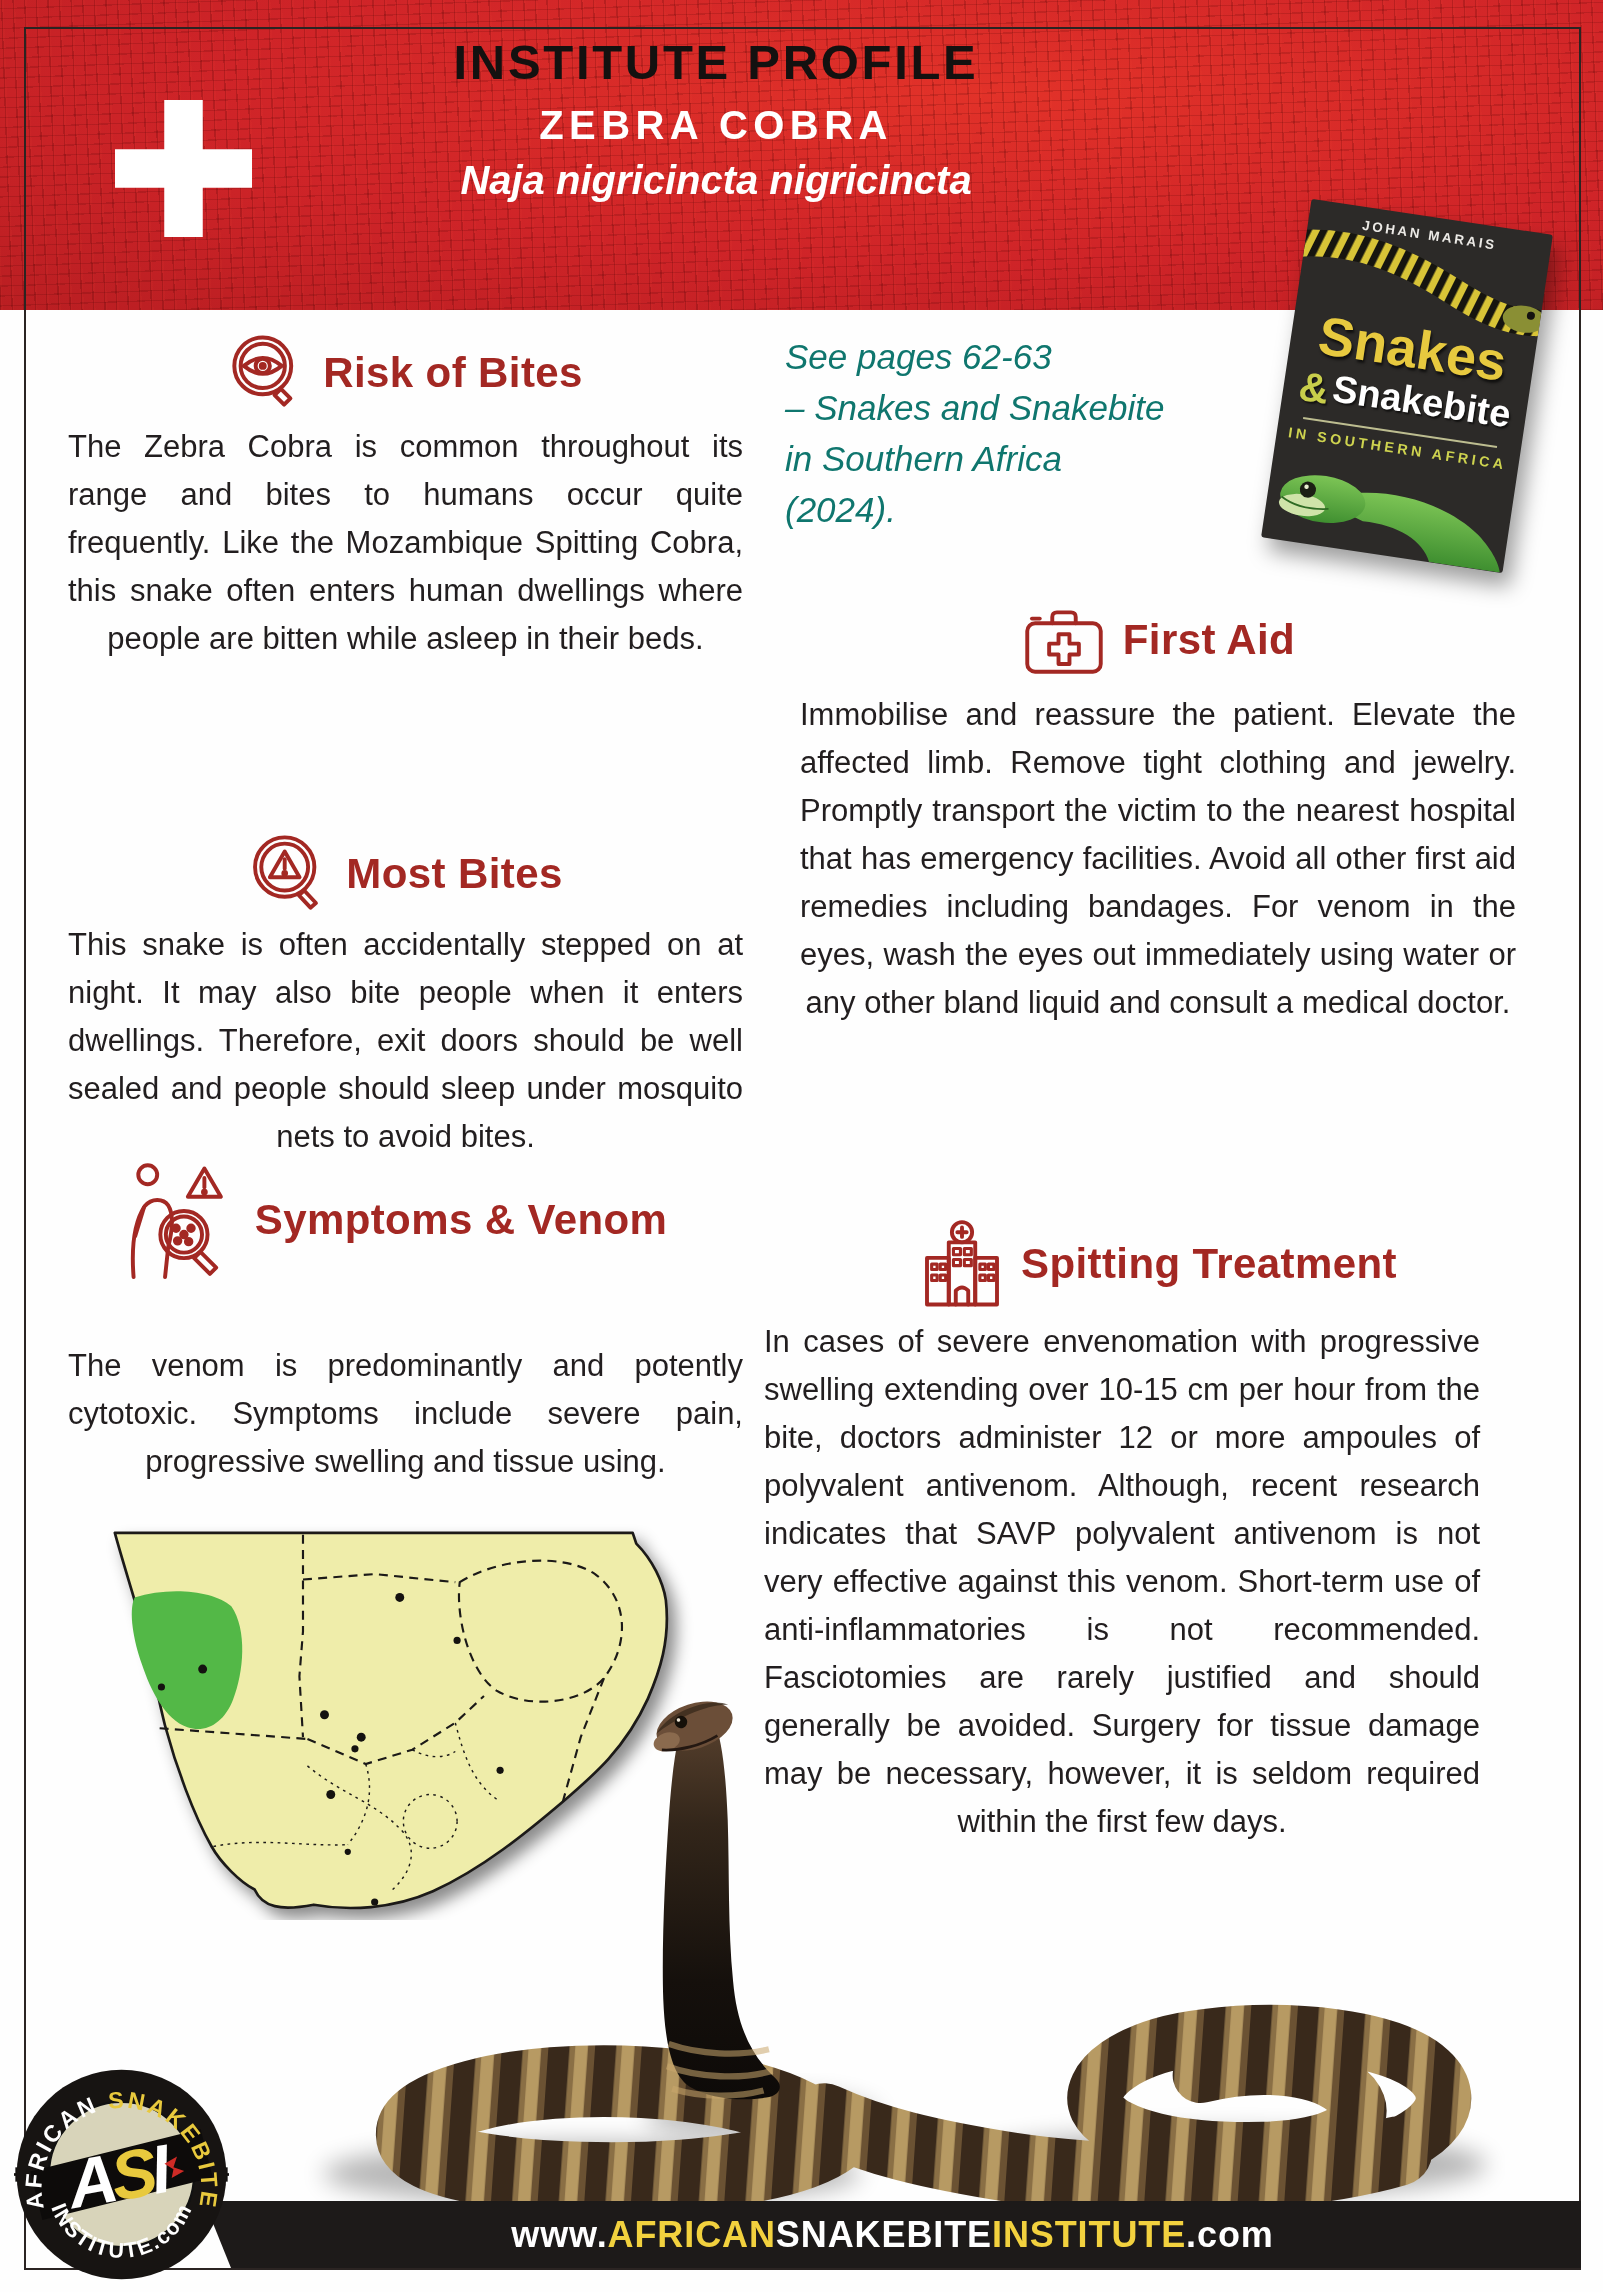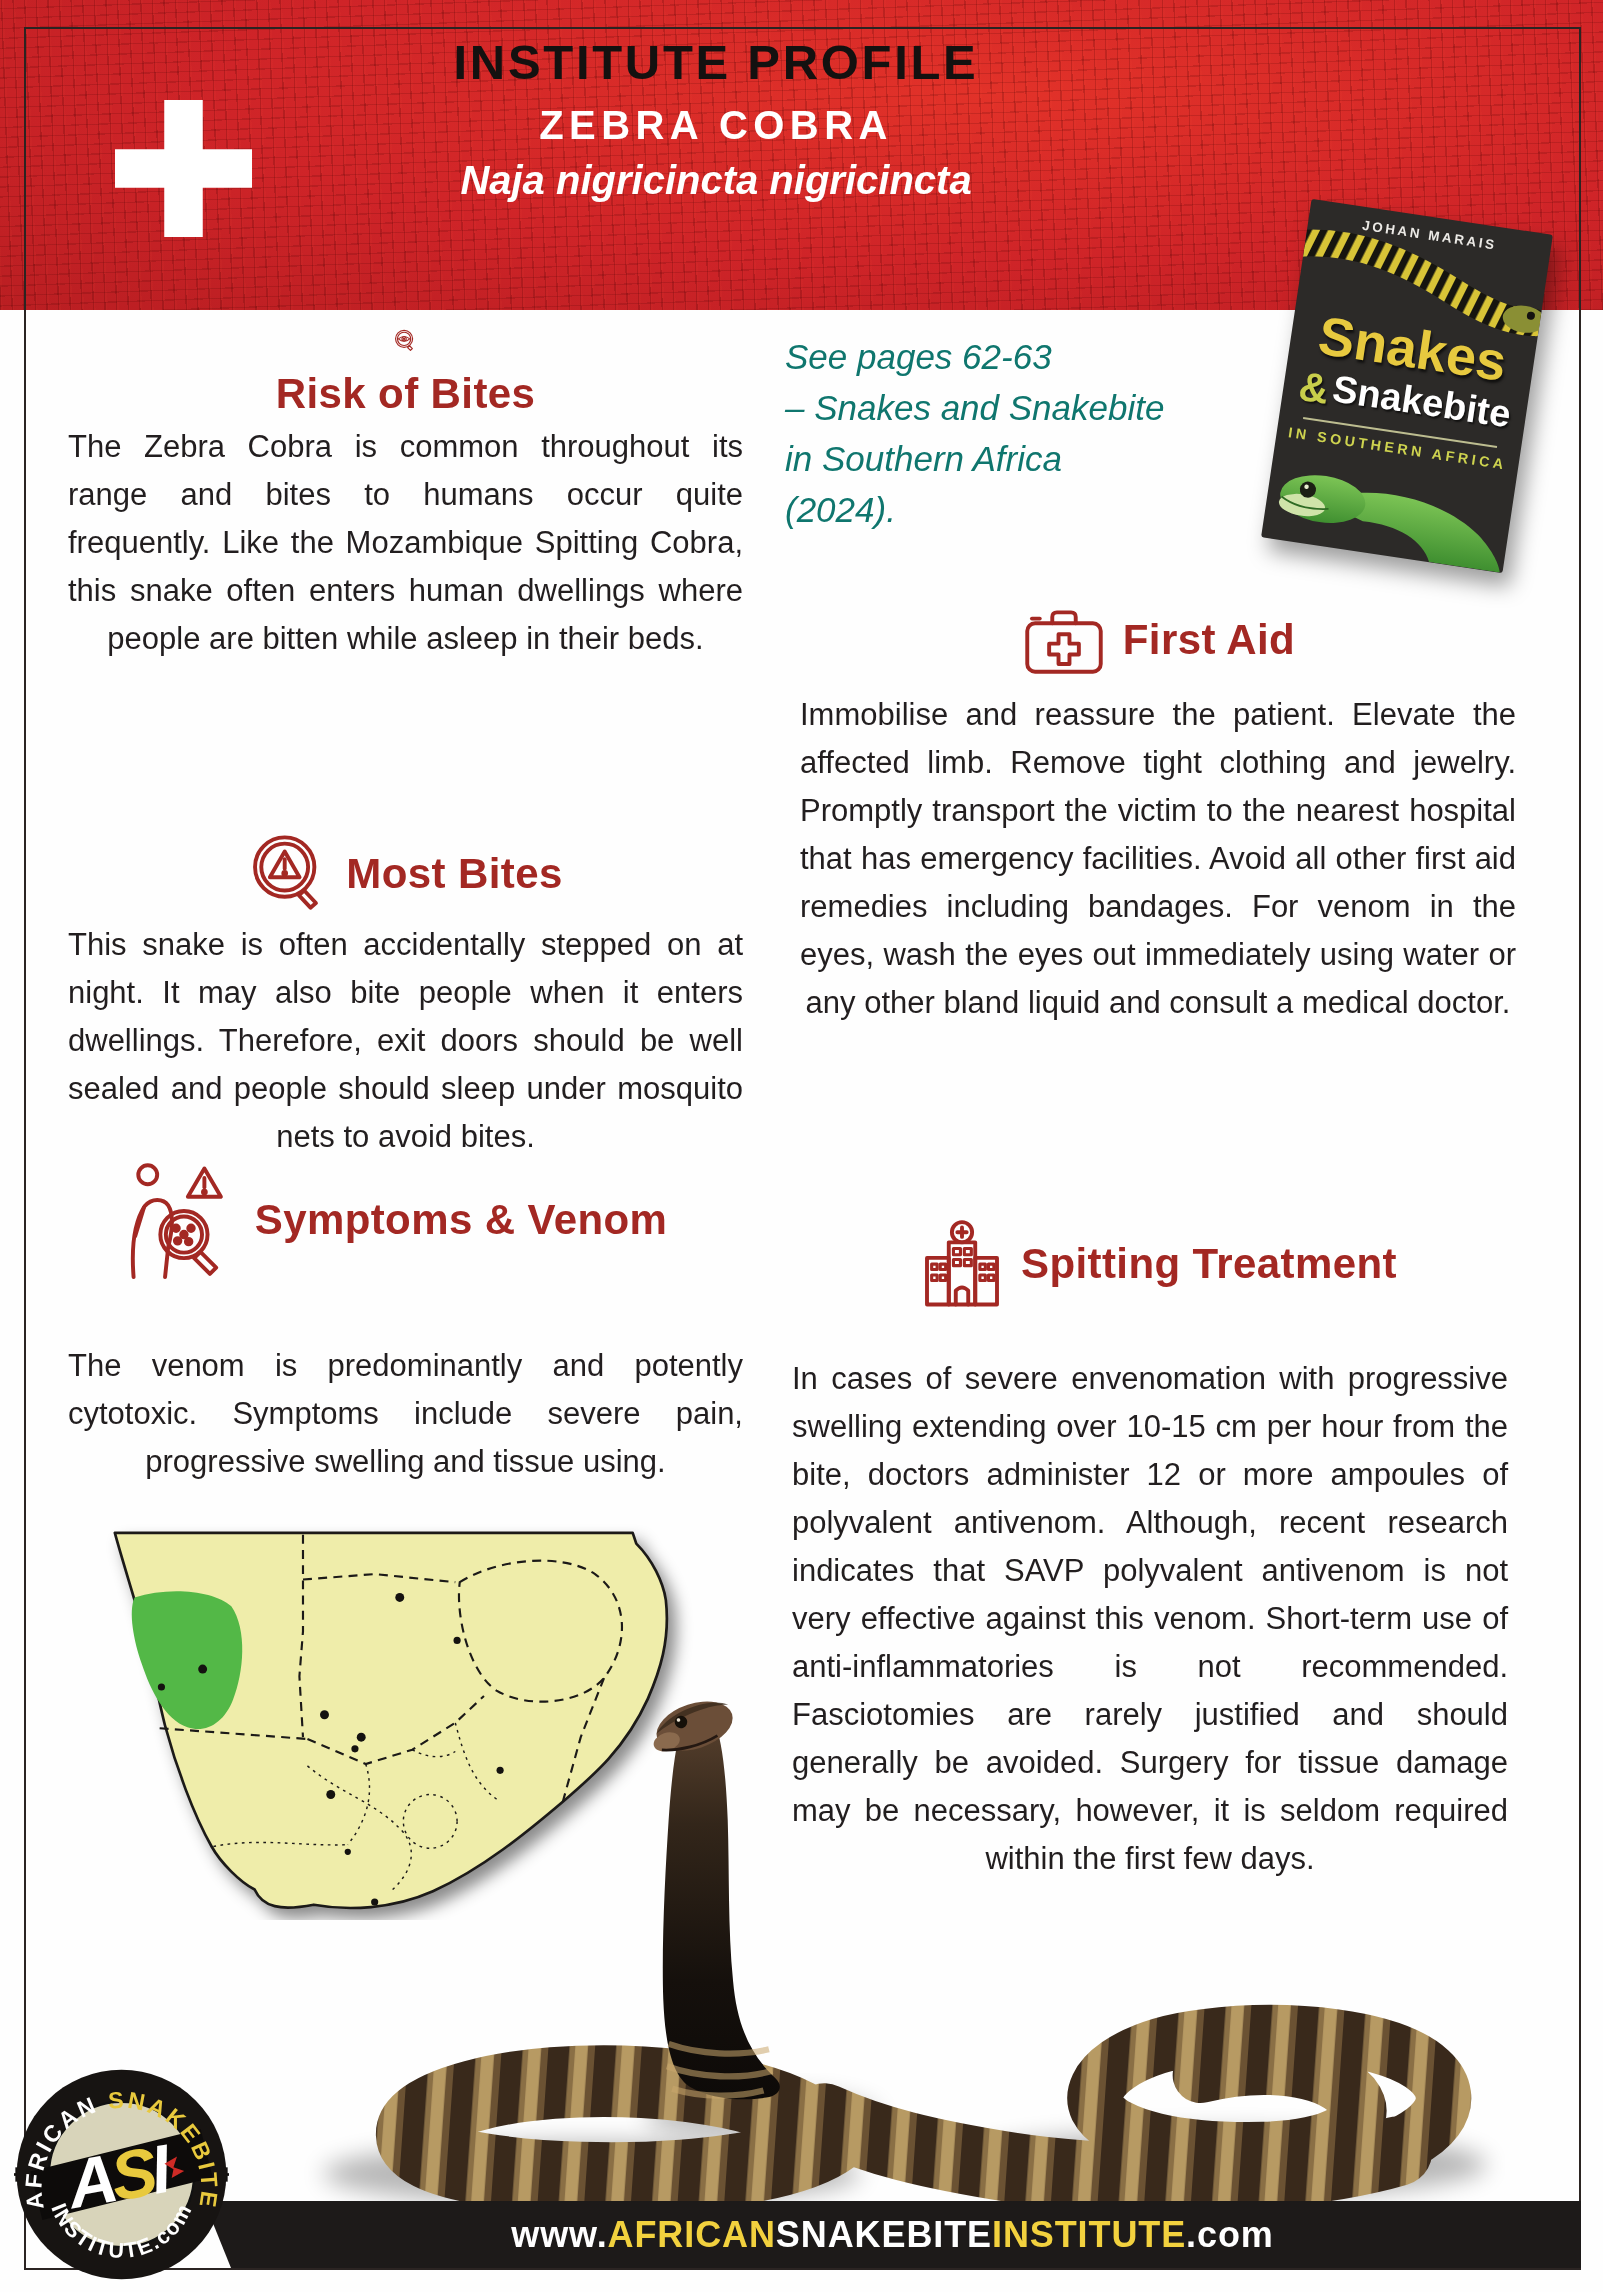--- a/index.html
+++ b/index.html
@@ -34,32 +34,32 @@
   .book-w2{color:#ffffff;font-size:38px;font-weight:800;text-shadow:1.8px 1.8px 1.8px rgba(0,0,0,.6);}
   .book-line{position:absolute;top:217px;left:10%;width:80%;height:1.8px;background:#bdbd90;}
   .book-sub{position:absolute;top:226px;left:0;width:100%;text-align:center;color:#ced34f;
             font-size:14.3px;font-weight:700;letter-spacing:3.6px;}
   .book-snake-bottom{position:absolute;bottom:0;left:0;}
   
   .sec-head{position:absolute;display:flex;align-items:center;justify-content:center;gap:16px;z-index:2;}
   .sec-head h2{margin:0;font-size:42px;font-weight:800;color:#a32823;letter-spacing:0.4px;}
   .para{position:absolute;font-size:31px;line-height:48px;color:#221e1f;
         text-align:justify;text-align-last:center;z-index:2;}
-  .h-rb{left:68px;top:328px;width:675px;height:90px;flex-direction:column;}
+  .h-rb{left:68px;top:328px;width:675px;height:90px;}
   .p-rb{left:68px;top:423px;width:675px;}
   .h-mb{left:68px;top:829px;width:675px;height:90px;}
   .p-mb{left:68px;top:921px;width:675px;}
   .h-sv{left:36px;top:1152px;width:716px;height:136px;}
   .p-sv{left:68px;top:1342px;width:675px;}
   .ref{position:absolute;left:785px;top:331px;width:502px;text-align:left;font-style:italic;
        color:#0f766e;font-size:35px;line-height:51px;z-index:2;}
   .h-fa{left:800px;top:595px;width:716px;height:90px;}
   .p-fa{left:800px;top:691px;width:716px;}
   .h-mt{left:800px;top:1214px;width:716px;height:100px;}
-  .p-mt{left:792px;top:1318px;width:716px;margin-top:37px;}
+  .p-mt{left:764px;top:1318px;width:716px;}
   
   .map{position:absolute;left:79px;top:1497px;z-index:2;}
   .snake{position:absolute;left:296px;top:1650px;z-index:2;}
   
   .bar{position:absolute;left:204px;top:2201px;width:1377px;height:67px;background:#1d1a19;z-index:5;
        clip-path:polygon(0 0,100% 0,100% 100%,27px 100%);
        display:flex;align-items:center;justify-content:center;
        font-size:36px;font-weight:800;letter-spacing:0.9px;}
   .bar .w{color:#ffffff;}
   .bar .y{color:#f2d13e;}

